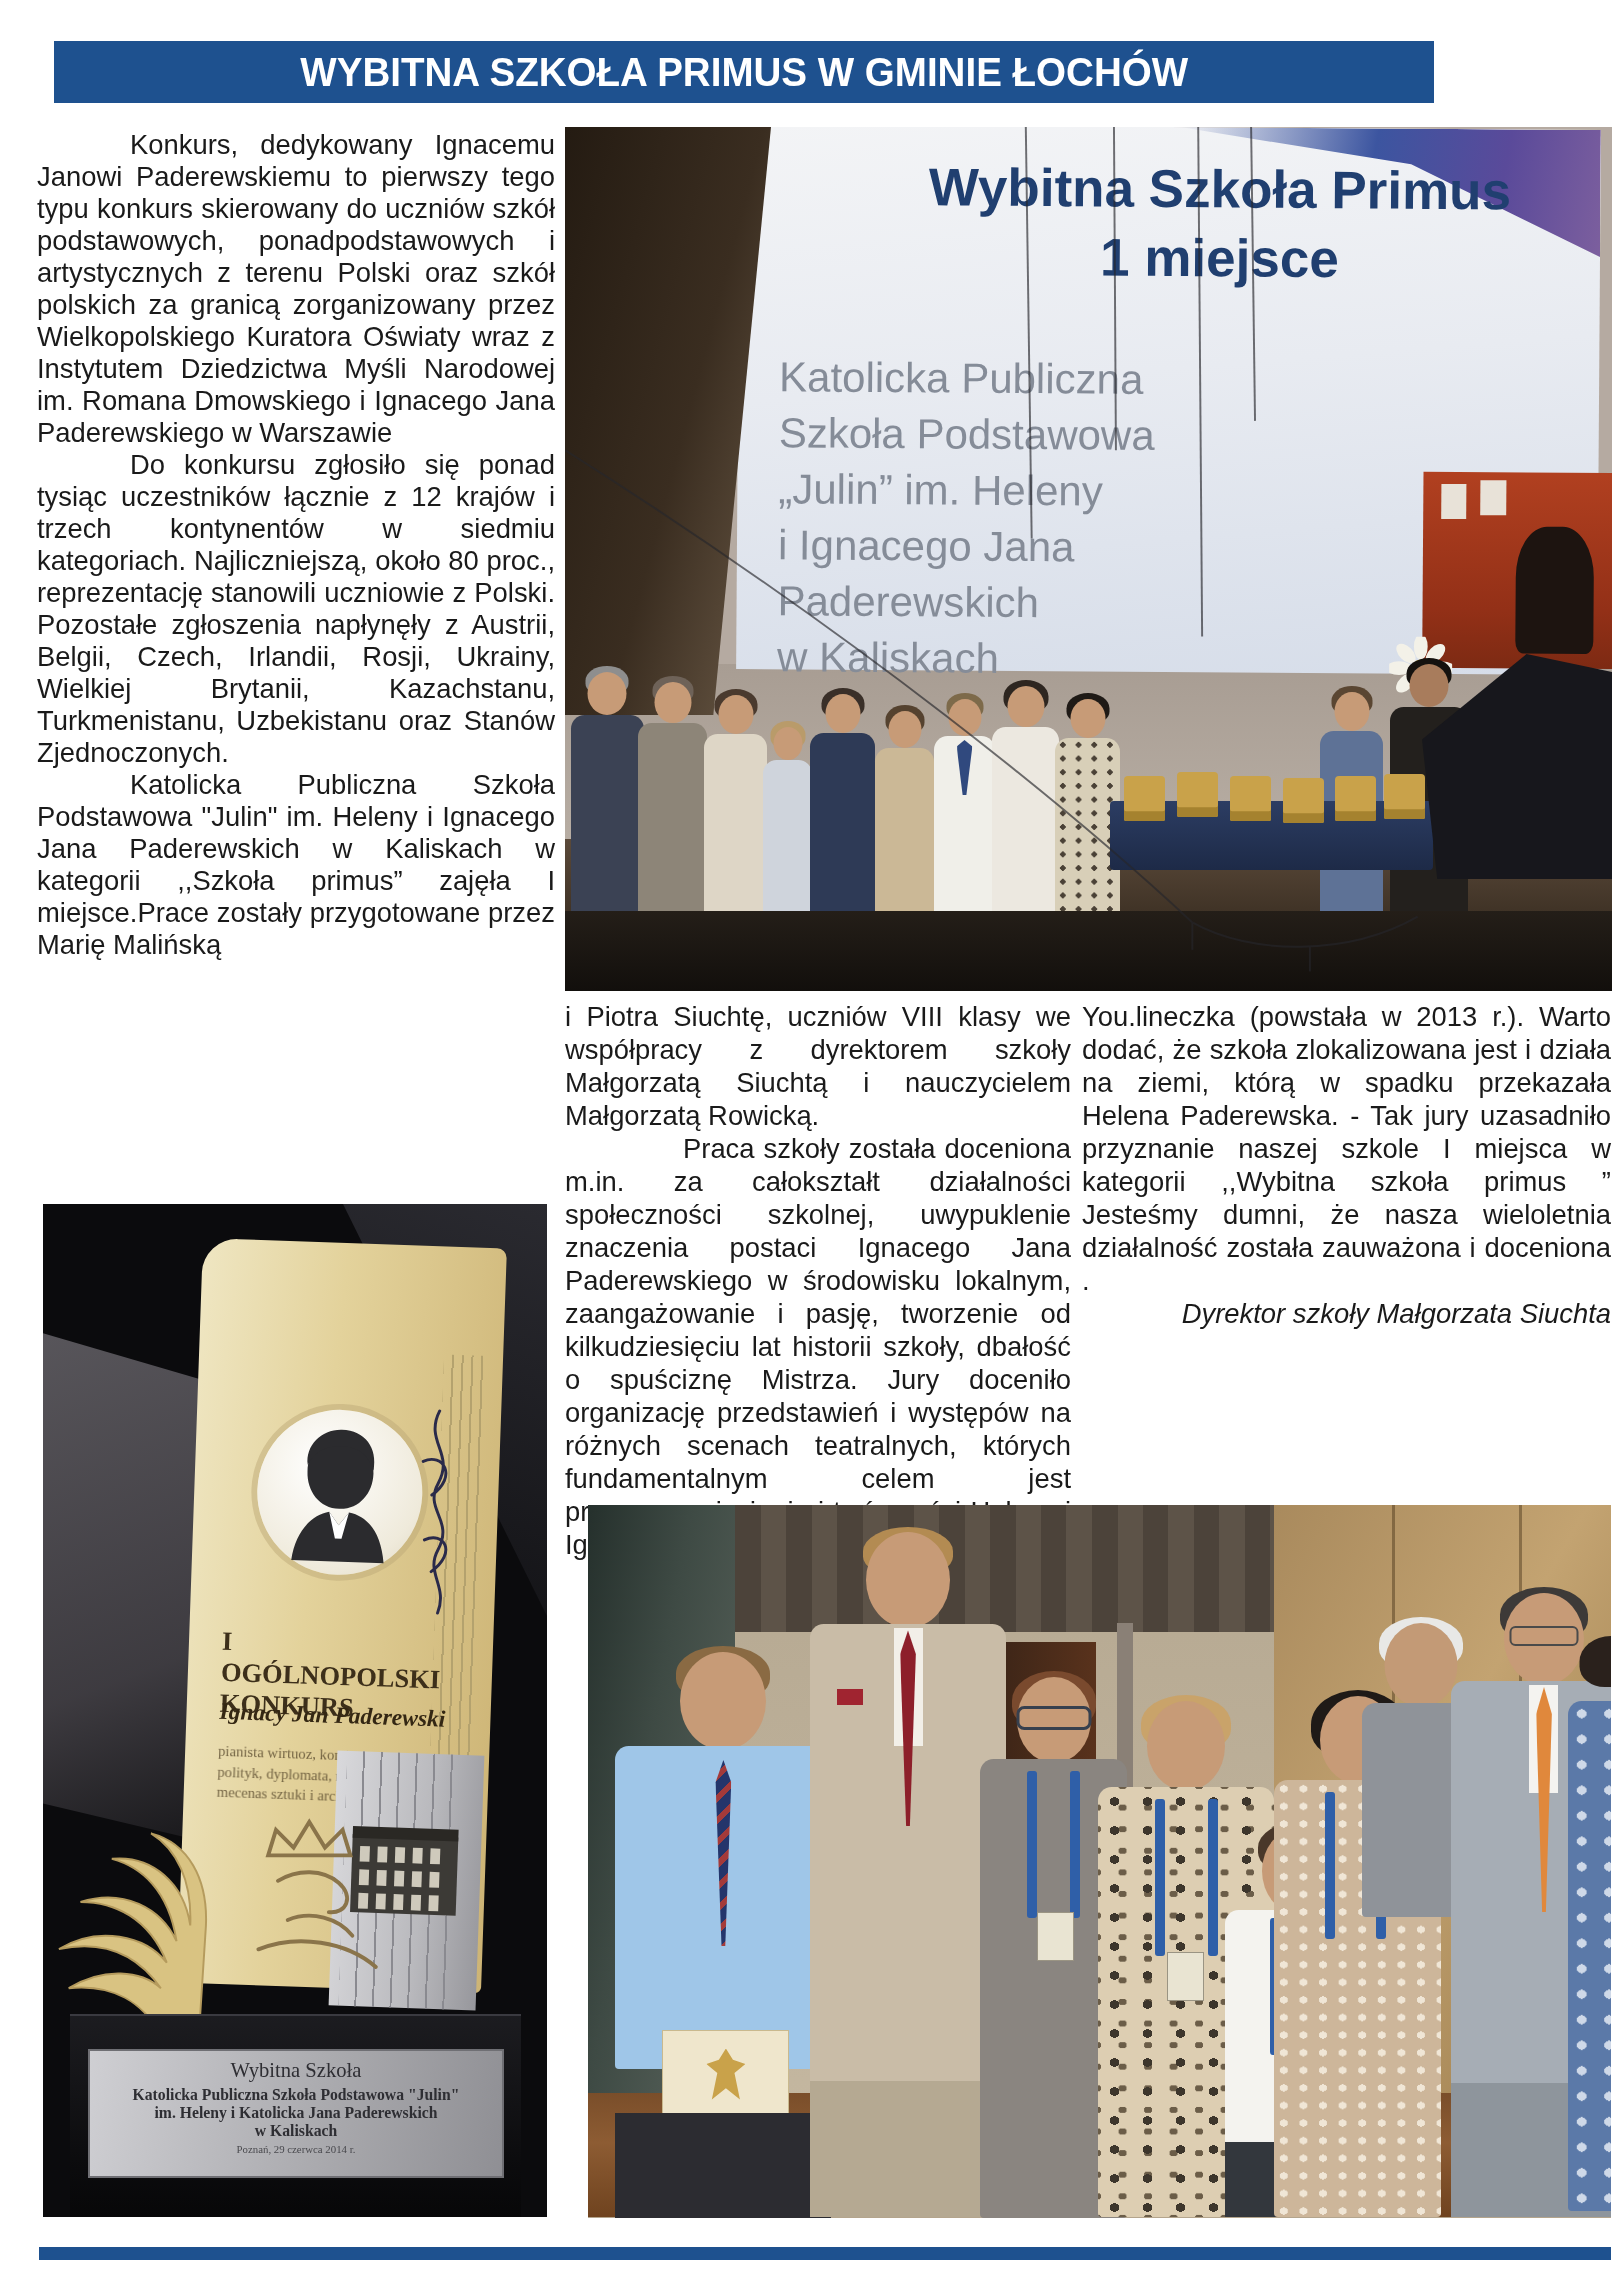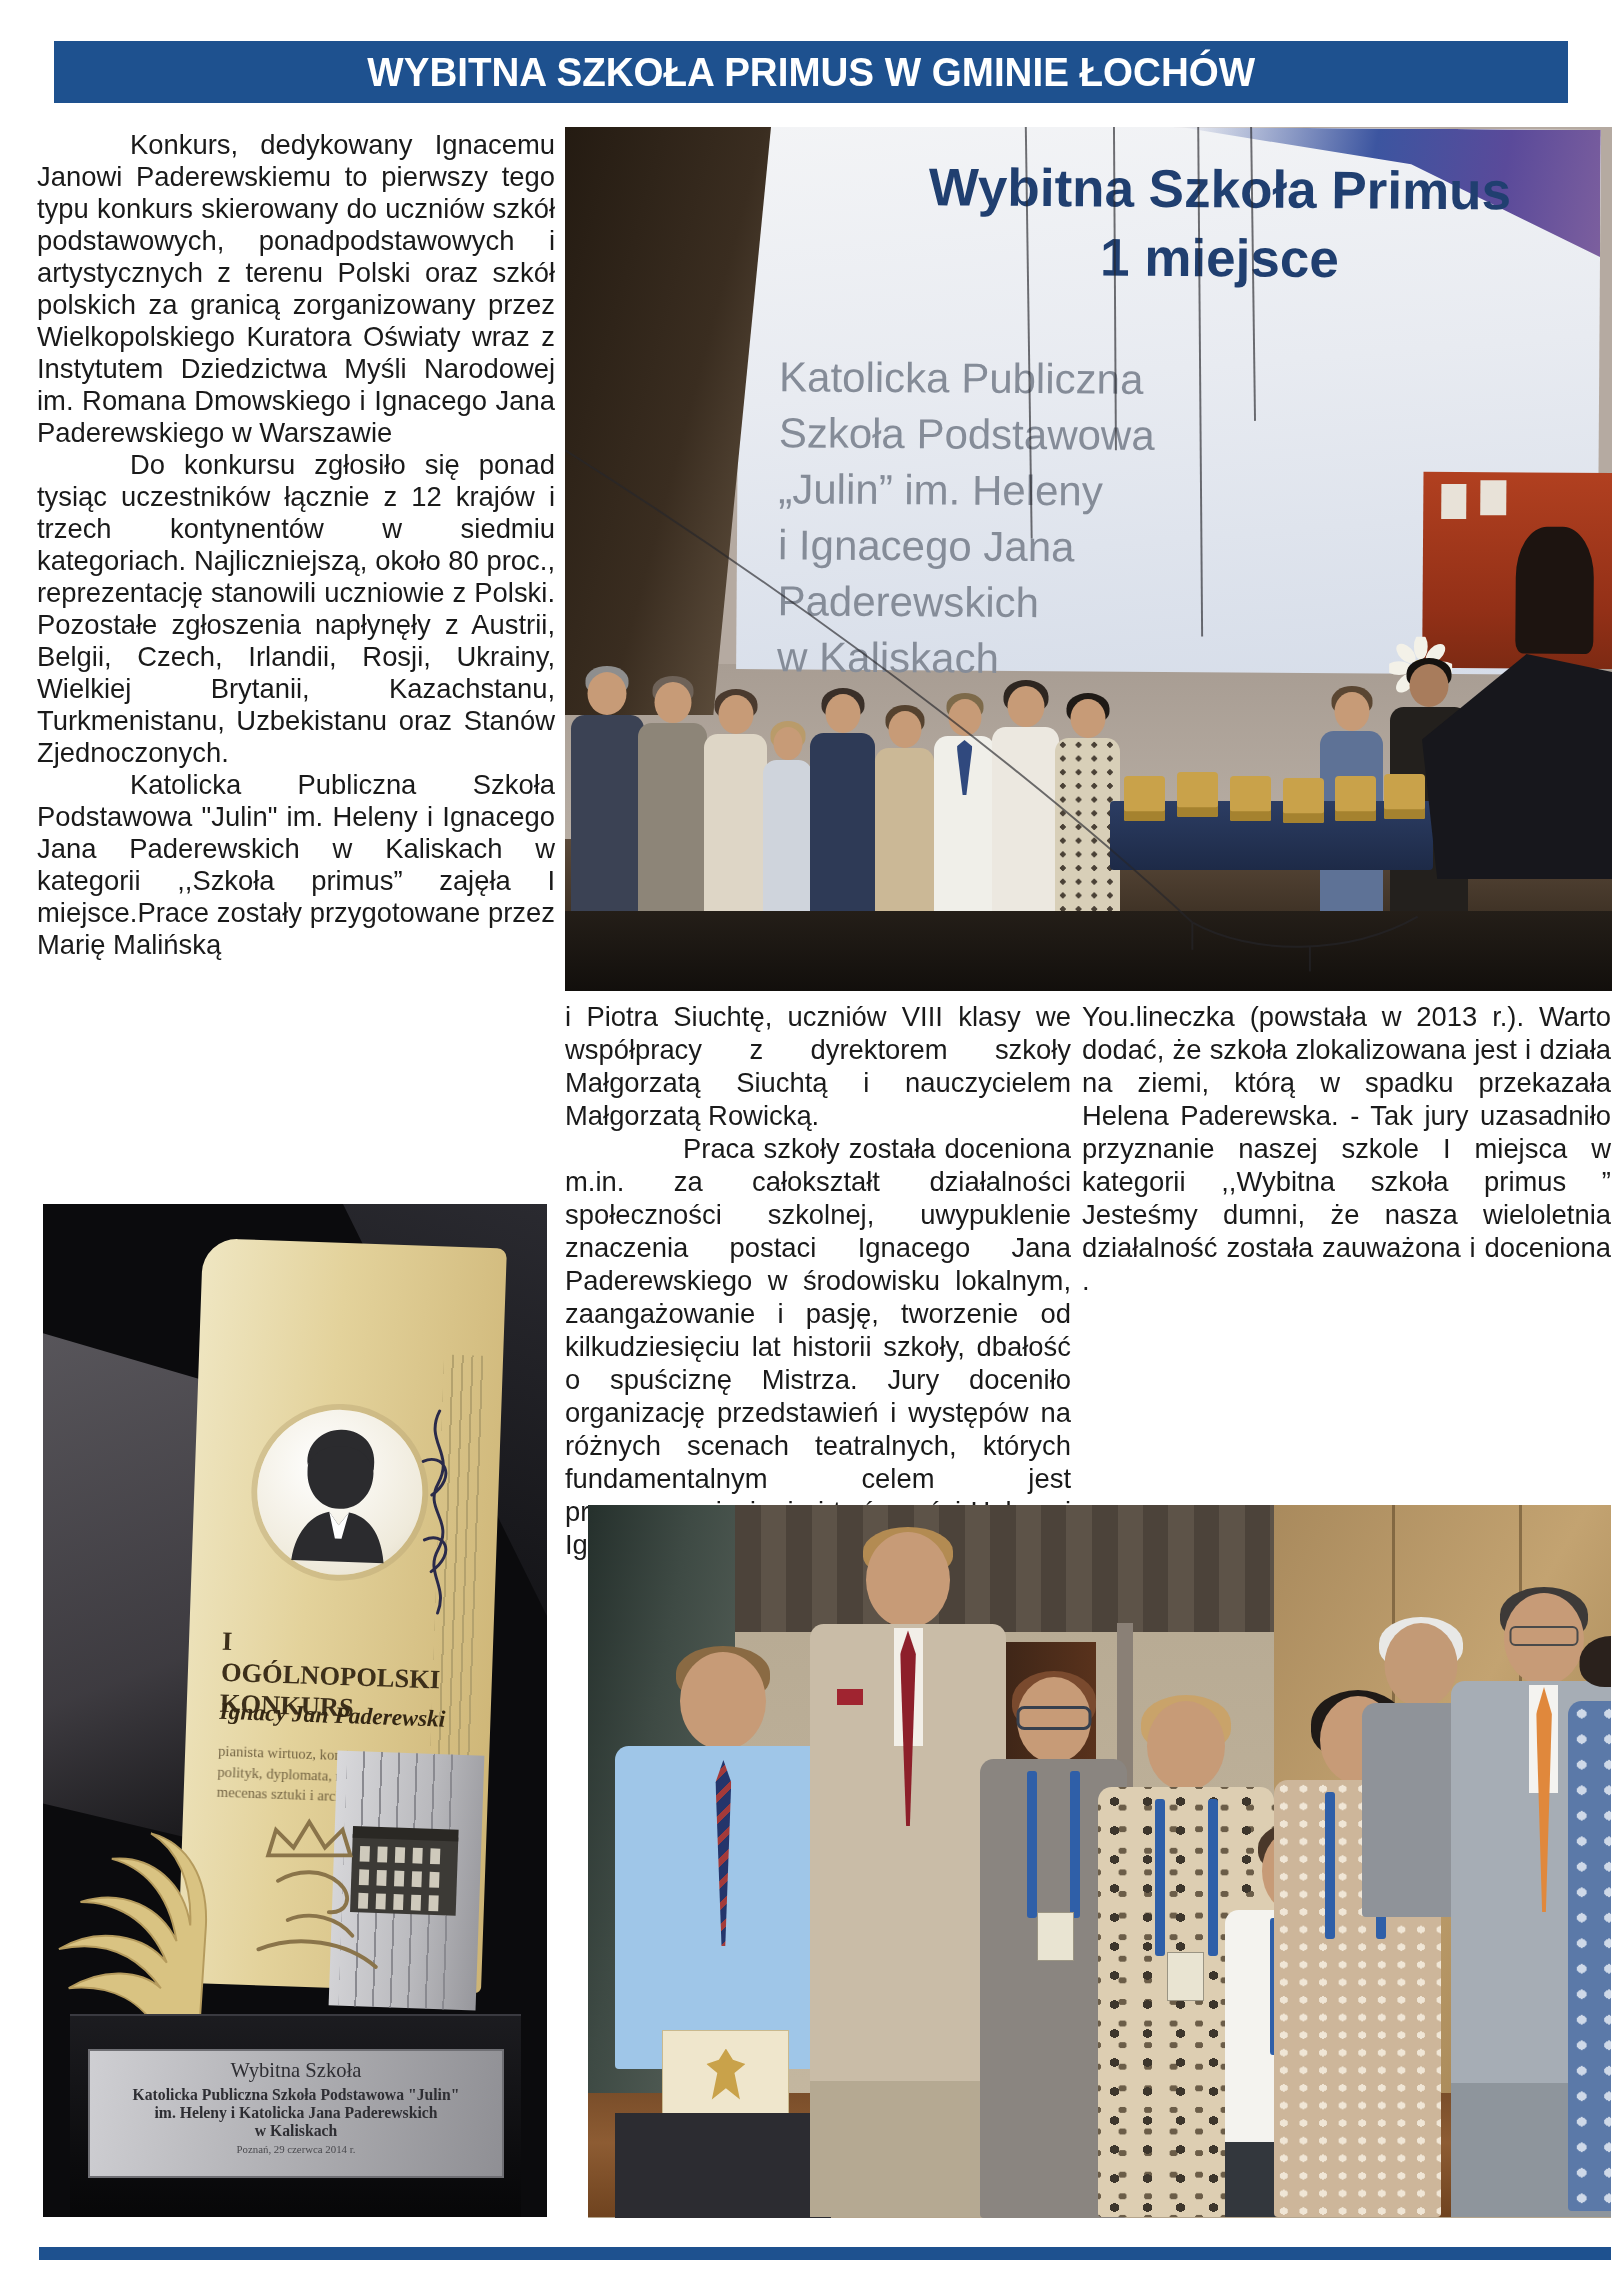--- a/index.html
+++ b/index.html
@@ -2,21 +2,21 @@
 <html><head>
 <meta charset="utf-8">
 <style>
   html,body{margin:0;padding:0;background:#e8e8e8;}
   .page{
     position:relative; width:1621px; height:2293px; background:#ffffff;
     font-family:"Liberation Sans", sans-serif; overflow:hidden; margin:0 auto;
   }
   
   .header-bar{
-    position:absolute; left:54px; top:41px; width:1514px; height:62px;
+    position:absolute; left:54px; top:41px; width:1380px; height:62px;
     background:#1e518f; display:flex; align-items:center; justify-content:center;
   }
   .header-bar .title{
     color:#ffffff; font-weight:bold; font-size:41px; letter-spacing:0px;
     transform:scaleX(.94); white-space:nowrap;
   }
   .footer-bar{
     position:absolute; left:39px; top:2247px; width:1572px; height:12.7px;
     background:#1e518f;
   }
@@ -280,20 +280,21 @@
 
   </div>
 
   <div class="col col-mid">
     <p>i Piotra Siuchtę, uczniów VIII klasy we współpracy z dyrektorem szkoły Małgorzatą Siuchtą i nauczycielem Małgorzatą Rowicką.</p>
     <p class="indent-lg">Praca szkoły została doceniona m.in. za całokształt działalności społeczności szkolnej, uwypuklenie znaczenia postaci Ignacego Jana Paderewskiego w środowisku lokalnym, zaangażowanie i pasję, tworzenie od kilkudziesięciu lat historii szkoły, dbałość o spuściznę Mistrza. Jury doceniło organizację przedstawień i występów na różnych scenach teatralnych, których fundamentalnym celem jest propagowanie życia i twórczości Heleny i Ignacego Paderewskich - grupa teatralna</p>
   </div>
 
   <div class="col col-right">
     <p>You.lineczka (powstała w 2013 r.). Warto dodać, że szkoła zlokalizowana jest i działa na ziemi, którą w spadku przekazała Helena Paderewska. - Tak jury uzasadniło przyznanie naszej szkole  I miejsca w kategorii ,,Wybitna szkoła primus ” Jesteśmy dumni, że nasza wieloletnia działalność została zauważona i doceniona .</p>
+    <p class="signature">Dyrektor szkoły Małgorzata Siuchta</p>
   </div>
 
   <div class="photo photo-trophy">
     <div class="tr-graywedge"></div>
     <div class="tr-darkwedge"></div>
 
     <div class="tr-blade-gold">
       <div class="tr-staff"></div>
       <div class="tr-medal">
         <svg viewBox="0 0 100 100" width="165" height="165">

